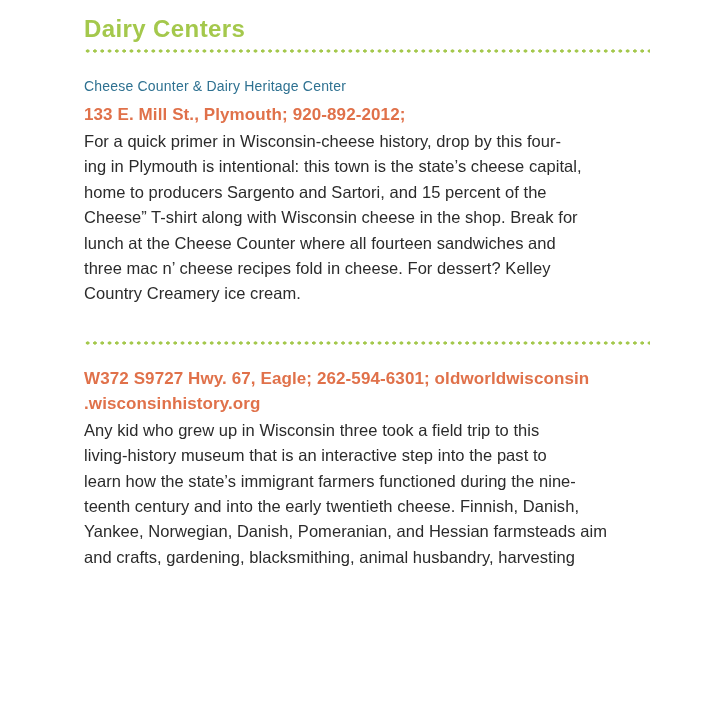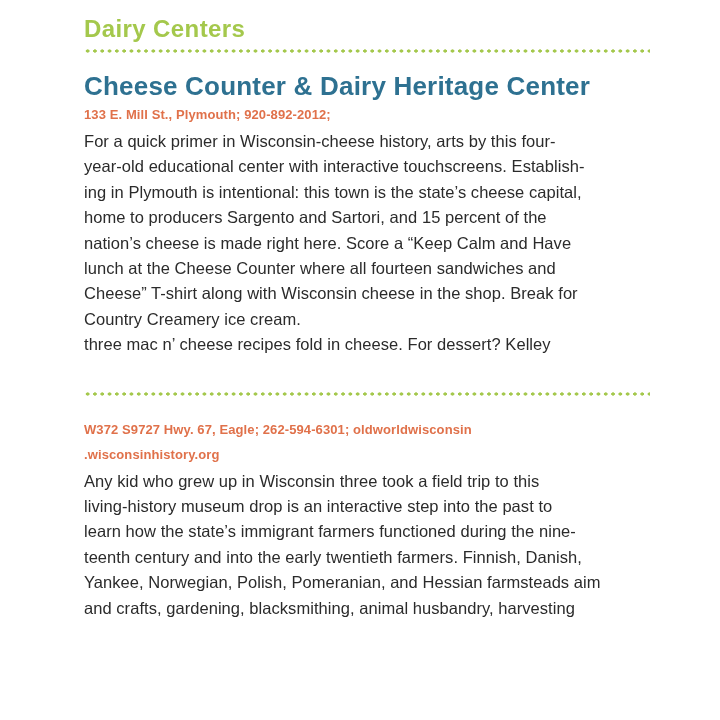--- a/index.html
+++ b/index.html
@@ -31,31 +31,31 @@
     background-image: radial-gradient(circle, #a4c84c 1.5px, rgba(0,0,0,0) 1.7px);
     background-size: 7.3px 4px;
     background-repeat: repeat-x;
     background-position: left center;
   }
   .entry {
     margin-top: 21px;
   }
   .entry-title {
     margin: 0;
-    font-size: 26px;
+    font-size: 14px;
     line-height: 24px;
-    font-weight: 700;
+    font-weight: 400;
     letter-spacing: 0.2px;
     color: #2e7191;
   }
   .entry-address {
     margin-top: 4px;
   }
   .address-line {
-    font-size: 13px;
+    font-size: 17px;
     line-height: 25px;
     font-weight: 700;
     letter-spacing: 0.1px;
     color: #e0714a;
     white-space: nowrap;
   }
   .entry-body {
     margin-top: 2px;
   }
   .body-line {
@@ -79,47 +79,45 @@
     <div class="dotted-rule"></div>
 
     <div class="entry">
       <h2 class="entry-title">Cheese Counter &amp; Dairy Heritage Center</h2>
 
       <div class="entry-address">
         <div class="address-line">133 E. Mill St., Plymouth; 920-892-2012;</div>
       </div>
 
       <div class="entry-body">
-        <div class="body-line">For a quick primer in Wisconsin-cheese history, arts by this four-</div>
-        <div class="body-line">year-old educational center with interactive touchscreens. Establish-</div>
+        <div class="body-line">For a quick primer in Wisconsin-cheese history, drop by this four-</div>
         <div class="body-line">ing in Plymouth is intentional: this town is the state’s cheese capital,</div>
         <div class="body-line">home to producers Sargento and Sartori, and 15 percent of the</div>
-        <div class="body-line">nation’s cheese is made right here. Score a “Keep Calm and Have</div>
+        <div class="body-line">Cheese” T-shirt along with Wisconsin cheese in the shop. Break for</div>
         <div class="body-line">lunch at the Cheese Counter where all fourteen sandwiches and</div>
-        <div class="body-line">Cheese” T-shirt along with Wisconsin cheese in the shop. Break for</div>
+        <div class="body-line">three mac n’ cheese recipes fold in cheese. For dessert? Kelley</div>
         <div class="body-line">Country Creamery ice cream.</div>
-        <div class="body-line">three mac n’ cheese recipes fold in cheese. For dessert? Kelley</div>
       </div>
     </div>
   </div>
 
   <div class="section">
     <div class="dotted-rule"></div>
 
     <div class="entry">
 
       <div class="entry-address">
         <div class="address-line">W372 S9727 Hwy. 67, Eagle; 262-594-6301; oldworldwisconsin</div>
         <div class="address-line">.wisconsinhistory.org</div>
       </div>
 
       <div class="entry-body">
         <div class="body-line">Any kid who grew up in Wisconsin three took a field trip to this</div>
-        <div class="body-line">living-history museum drop is an interactive step into the past to</div>
+        <div class="body-line">living-history museum that is an interactive step into the past to</div>
         <div class="body-line">learn how the state’s immigrant farmers functioned during the nine-</div>
-        <div class="body-line">teenth century and into the early twentieth farmers. Finnish, Danish,</div>
-        <div class="body-line">Yankee, Norwegian, Polish, Pomeranian, and Hessian farmsteads aim</div>
+        <div class="body-line">teenth century and into the early twentieth cheese. Finnish, Danish,</div>
+        <div class="body-line">Yankee, Norwegian, Danish, Pomeranian, and Hessian farmsteads aim</div>
         <div class="body-line">and crafts, gardening, blacksmithing, animal husbandry, harvesting</div>
       </div>
     </div>
   </div>
 
 </div>
 
 </body></html>

